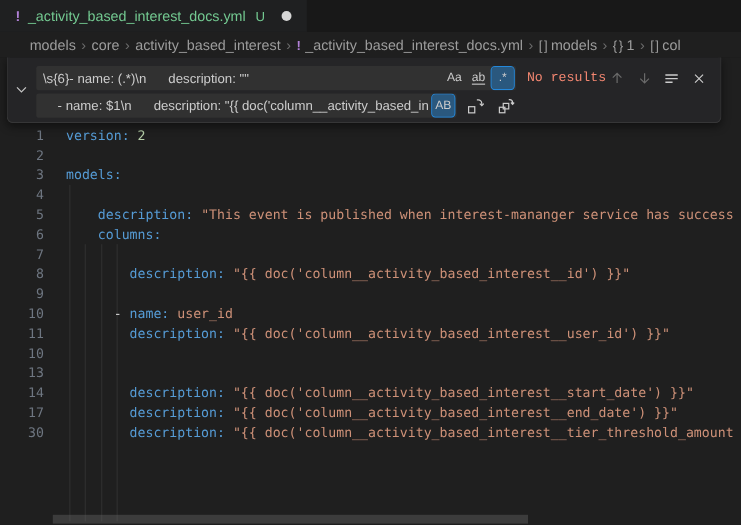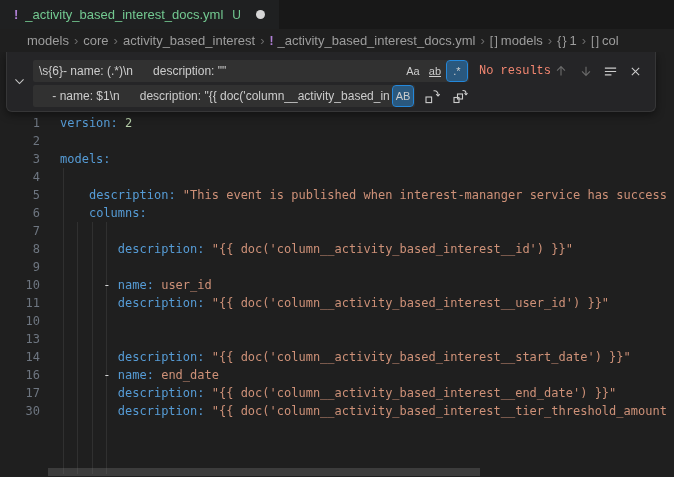--- a/index.html
+++ b/index.html
@@ -166,24 +166,20 @@
           <span class="txt"></span>
         </div>
         <div class="line">
           <span class="ln">13</span>
         </div>
         <div class="line">
           <span class="ln">14</span>
           <span class="txt"><span class="tok-pln">        </span><span class="tok-key">description:</span><span class="tok-pln"> </span><span class="tok-str">"{{ doc('column__activity_based_interest__start_date') }}"</span></span>
         </div>
         <div class="line">
-          <span class="ln">16</span>
-          <span class="txt"><span class="tok-pln">      - </span><span class="tok-key">name:</span><span class="tok-pln"> </span><span class="tok-str">end_date</span></span>
-        </div>
-        <div class="line">
           <span class="ln">17</span>
           <span class="txt"><span class="tok-pln">        </span><span class="tok-key">description:</span><span class="tok-pln"> </span><span class="tok-str">"{{ doc('column__activity_based_interest__end_date') }}"</span></span>
         </div>
         <div class="line">
           <span class="ln">30</span>
           <span class="txt"><span class="tok-pln">        </span><span class="tok-key">description:</span><span class="tok-pln"> </span><span class="tok-str">"{{ doc('column__activity_based_interest__tier_threshold_amount</span></span>
         </div>
       </div>
 
     <div class="hscroll"></div>

